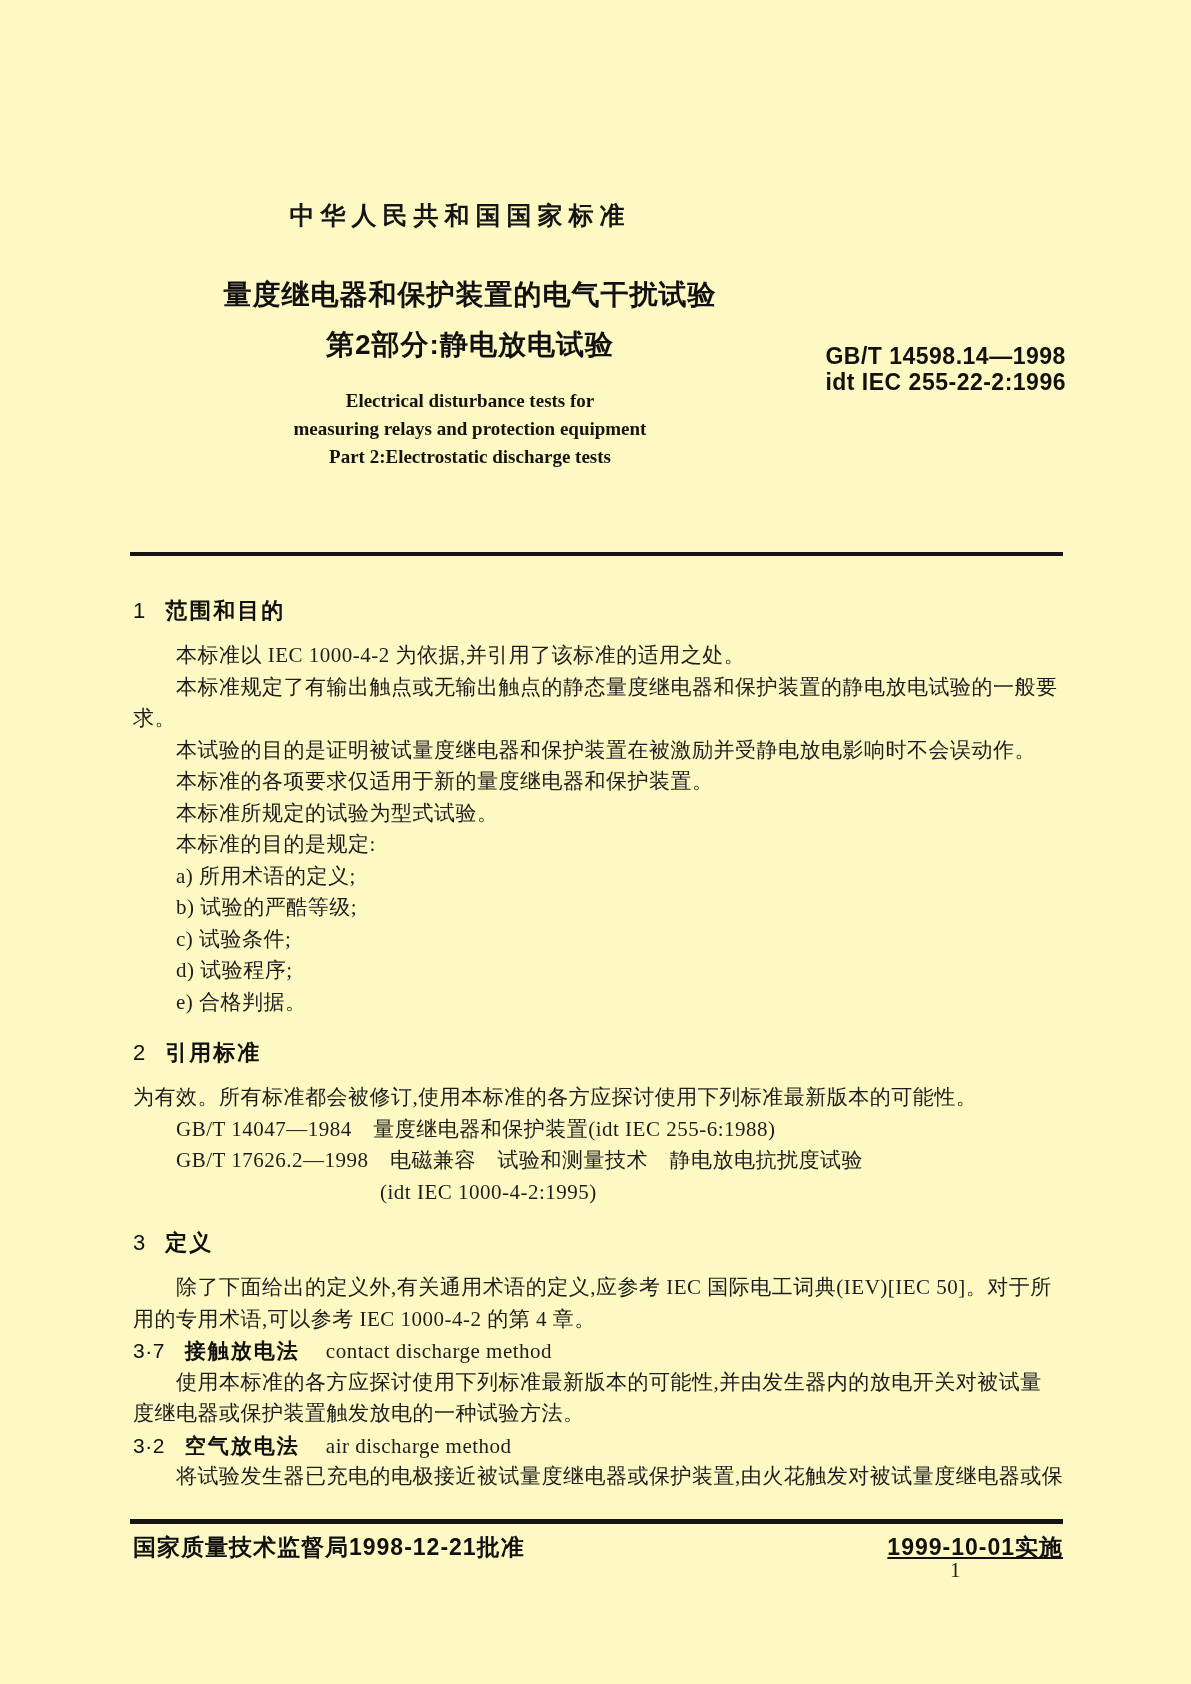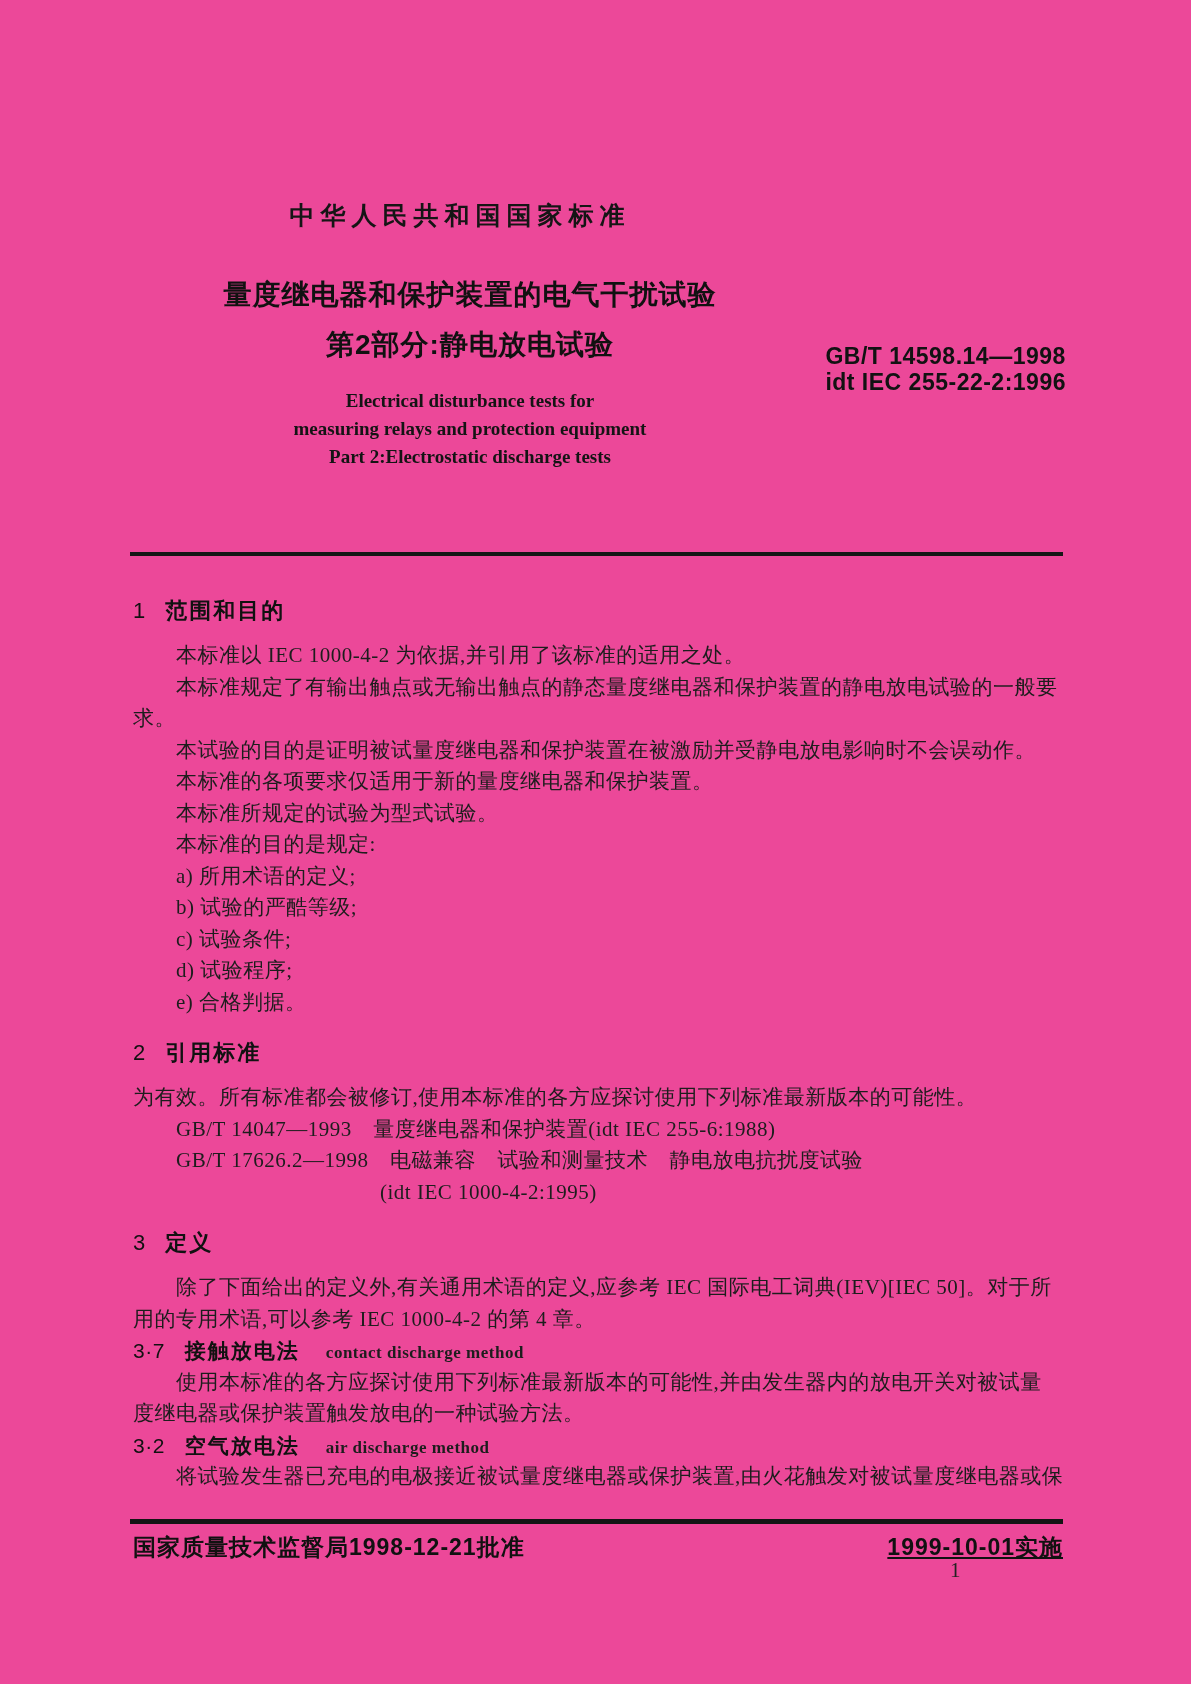--- a/index.html
+++ b/index.html
@@ -1,21 +1,21 @@
 <!DOCTYPE html>
 <html><head>
 <meta charset="utf-8">
 <style>
   html,body{margin:0;padding:0;}
   body{background:#e8e8e8;}
   .page{
     position:relative;
     width:1191px;height:1684px;
     margin:0 auto;
-    background:#ec4899;
+    background:#fef9c3;
     color:#1b1b1b;
     font-family:"Liberation Serif", serif;
     overflow:hidden;
   }
   
   .gb-label{
     position:absolute;top:199px;left:130px;width:660px;
     text-align:center;
     font-family:"Liberation Sans", sans-serif;
     font-weight:bold;font-size:25px;letter-spacing:6px;
@@ -60,21 +60,21 @@
   }
   .bline.ind{padding-left:43px;}
   .bline.refcont{padding-left:247px;}
   .bline.clause .cnum{
     font-family:"Liberation Sans", sans-serif;font-size:21px;margin-right:20px;color:#111;
   }
   .bline.clause .ccn{
     font-family:"Liberation Sans", sans-serif;font-weight:bold;font-size:21px;
     margin-right:26px;letter-spacing:2px;color:#111;
   }
-  .bline.clause .cen{font-size:17px;color:#1d1d1d;font-weight:bold;}
+  .bline.clause .cen{font-size:21px;color:#1d1d1d;}
   
   .rule-bottom{
     position:absolute;top:1519px;left:130px;width:933px;height:5px;
     background:#141414;
   }
   .footer-approve{
     position:absolute;top:1532px;left:133px;
     font-family:"Liberation Sans", sans-serif;
     font-weight:bold;font-size:23px;letter-spacing:1px;color:#111;
   }
@@ -129,21 +129,21 @@
       <div class="bline ind">c) 试验条件;</div>
       <div class="bline ind">d) 试验程序;</div>
       <div class="bline ind">e) 合格判据。</div>
     </div>
 
     <div class="sec">
       <div class="sec-heading">
         <span class="num">2</span><span class="ttl">引用标准</span>
       </div>
       <div class="bline">为有效。所有标准都会被修订,使用本标准的各方应探讨使用下列标准最新版本的可能性。</div>
-      <div class="bline ind">GB/T 14047—1993　量度继电器和保护装置(idt IEC 255-6:1988)</div>
+      <div class="bline ind">GB/T 14047—1984　量度继电器和保护装置(idt IEC 255-6:1988)</div>
       <div class="bline ind">GB/T 17626.2—1998　电磁兼容　试验和测量技术　静电放电抗扰度试验</div>
       <div class="bline refcont">(idt IEC 1000-4-2:1995)</div>
     </div>
 
     <div class="sec">
       <div class="sec-heading">
         <span class="num">3</span><span class="ttl">定义</span>
       </div>
       <div class="bline ind">除了下面给出的定义外,有关通用术语的定义,应参考 IEC 国际电工词典(IEV)[IEC 50]。对于所</div>
       <div class="bline">用的专用术语,可以参考 IEC 1000-4-2 的第 4 章。</div>

